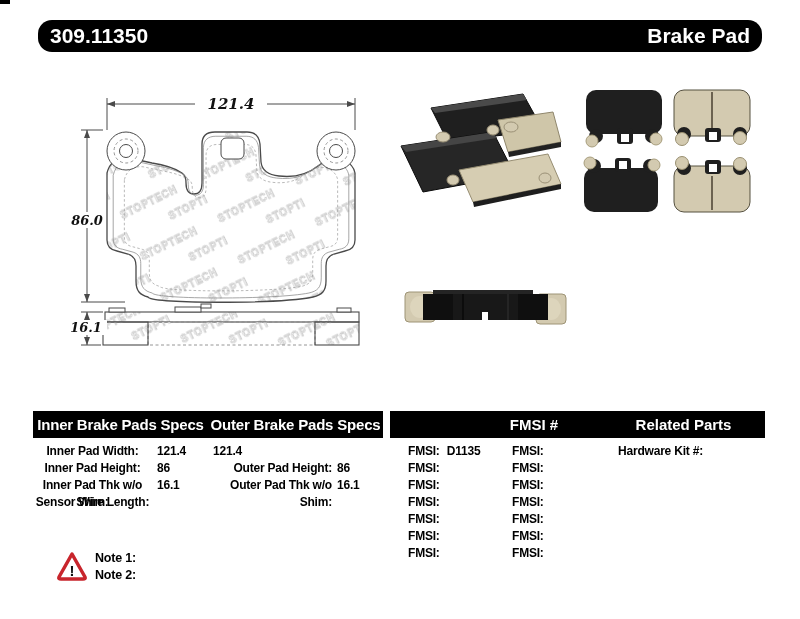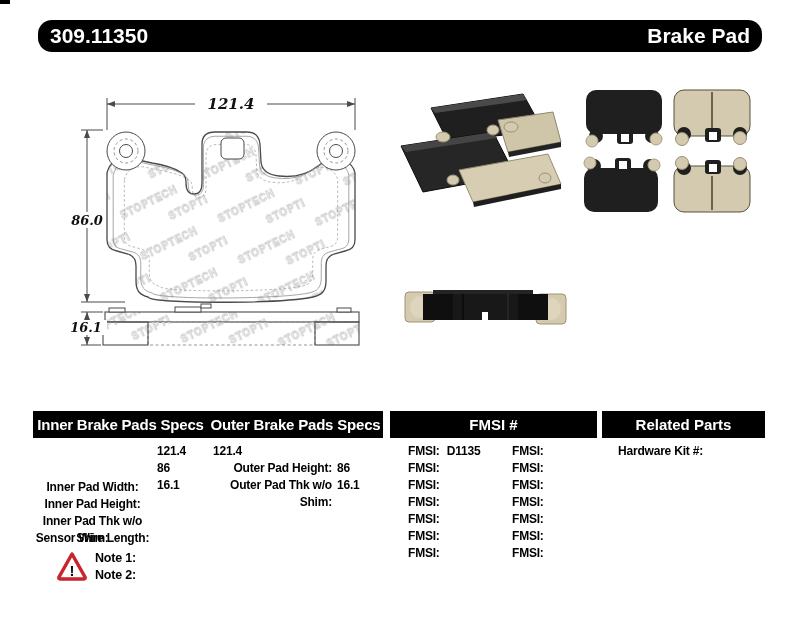--- a/index.html
+++ b/index.html
@@ -12,29 +12,29 @@
           background:var(--bar-bg,#000);color:var(--bar-text,#fff);
           display:flex;justify-content:space-between;align-items:center;
           font-weight:bold;font-size:21px;padding:0 12px;box-sizing:border-box;border-radius:14px;}
 
   
   .secbar{position:absolute;top:411px;height:27px;background:var(--bar-bg,#000);
           color:var(--bar-text,#fff);font-weight:bold;font-size:15px;
           display:flex;align-items:center;}
   .secbar .cell{flex:1;text-align:center;letter-spacing:-0.2px;}
   .bar-specs{left:33px;width:350px;}
-  .bar-fmsi{left:390px;width:207px;justify-content:center;}
+  .bar-fmsi{left:390px;width:192px;justify-content:center;padding-left:48px;}
   .bar-related{left:602px;width:163px;justify-content:center;}
 
   
   .speccol{position:absolute;top:443px;}
   .col-inner{left:33px;width:175px;}
   .col-outer{left:208px;width:175px;}
   .spec-row{display:flex;height:17px;line-height:17px;font-size:12px;font-weight:bold;letter-spacing:-0.2px;}
-  .col-inner .spec-label{width:119px;text-align:center;margin-top:36px;}
+  .col-inner .spec-label{width:119px;text-align:center;}
   .col-outer .spec-label{width:124px;text-align:right;}
   .spec-value{margin-left:5px;}
 
   
   .fmsicol{position:absolute;top:443px;}
   .fmsi-left{left:393px;}
   .fmsi-right{left:497px;}
   .fmsi-row{height:17px;line-height:17px;font-size:12px;font-weight:bold;letter-spacing:-0.2px;margin-left:15px;}
   .fmsi-row .spec-value{margin-left:7px;}
 

